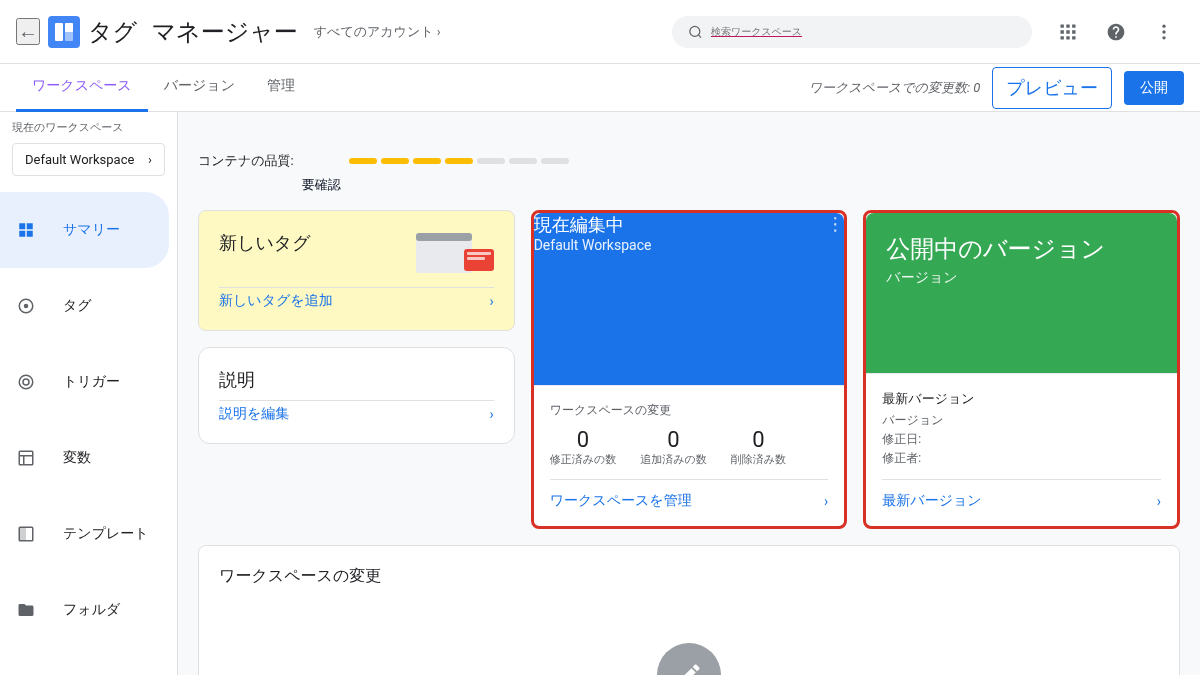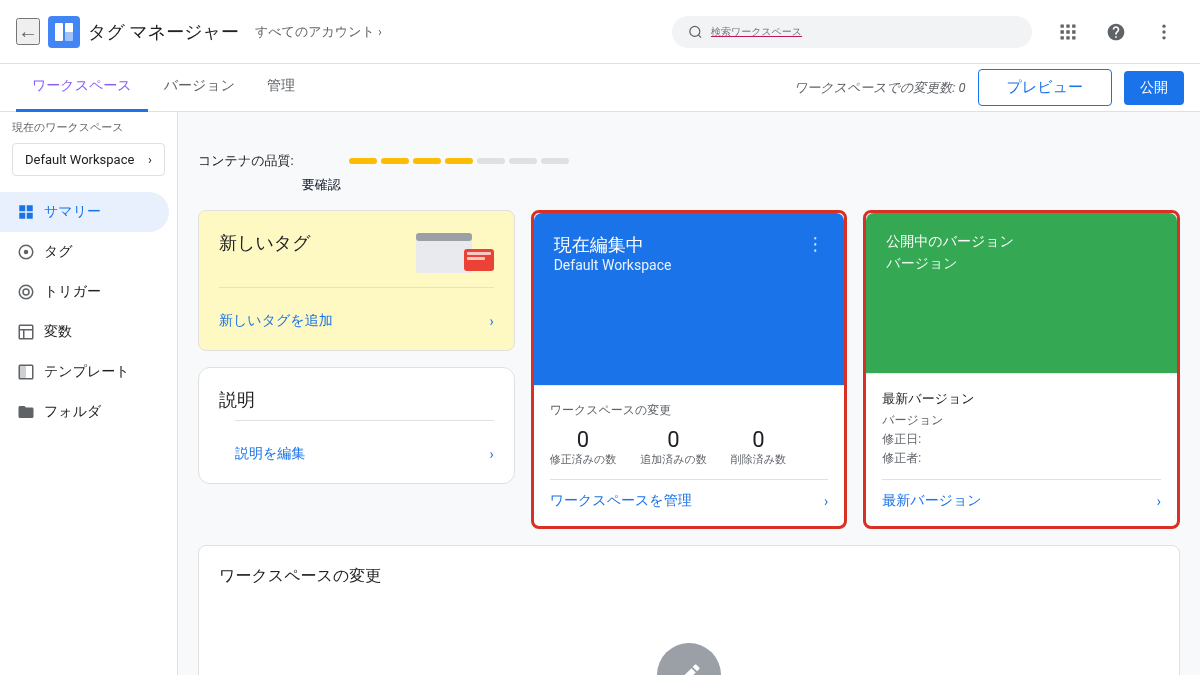--- a/index.html
+++ b/index.html
@@ -5,21 +5,21 @@
     * { box-sizing: border-box; margin: 0; padding: 0; }
     body { font-family: 'Roboto', Arial, sans-serif; font-size: 14px; color: #202124; background: #fff; width: 1200px; height: 675px; overflow: hidden; }
 
     
     .header {
       display: flex; align-items: center; height: 64px; padding: 0 16px;
       border-bottom: 1px solid #e0e0e0; background: #fff;
     }
     .header-back { color: #5f6368; font-size: 20px; cursor: pointer; margin-right: 8px; }
     .header-logo { width: 32px; height: 32px; margin-right: 8px; }
-    .header-title { font-size: 18px; color: #202124; font-weight: 400; margin-right: 16px; }
+    .header-title { font-size: 24px; color: #202124; font-weight: 400; margin-right: 16px; font-family: Liberation Mono, monospace; }
     .header-breadcrumb { font-size: 13px; color: #5f6368; margin-right: auto; }
     .header-search {
       display: flex; align-items: center; background: #f1f3f4;
       border-radius: 24px; padding: 8px 16px; width: 360px; gap: 8px;
     }
     .header-search input {
       border: none; background: transparent; outline: none;
       font-size: 10px; color: #be185d; width: 100%; text-decoration: underline;
     }
     .header-icons { display: flex; align-items: center; gap: 8px; margin-left: 16px; }
@@ -37,41 +37,41 @@
     .nav-tab {
       padding: 0 16px; height: 48px; display: flex; align-items: center;
       font-size: 14px; color: #5f6368; cursor: pointer; border-bottom: 3px solid transparent;
       font-weight: 500; text-decoration: none;
     }
     .nav-tab.active { color: #8b5cf6; border-bottom: 3px solid #1a73e8; }
     .nav-spacer { flex: 1; }
     .nav-right { display: flex; align-items: center; gap: 12px; }
     .change-count { font-size: 13px; color: #5f6368; font-style: italic; }
     .btn-preview {
-      padding: 8px 28px; border: 1px solid #1a73e8; border-radius: 4px;
-      color: #1a73e8; background: #fff; cursor: pointer; font-size: 15px; font-weight: 500;
+      padding: 8px 13px; border: 1px solid #1a73e8; border-radius: 4px;
+      color: #1a73e8; background: #fff; cursor: pointer; font-size: 18px; font-weight: 500;
     }
     .btn-publish {
       padding: 8px 16px; border: none; border-radius: 4px;
       color: #fff; background: #1a73e8; cursor: pointer; font-size: 14px; font-weight: 500;
     }
 
     
     .layout { display: flex; height: calc(675px - 64px - 48px); }
 
     
     .sidebar { width: 178px; border-right: 1px solid #e0e0e0; background: #fff; padding-top: 8px; flex-shrink: 0; }
     .workspace-selector {
       margin: 8px 12px 16px; padding: 8px 12px; border: 1px solid #e0e0e0;
       border-radius: 4px; display: flex; align-items: center; justify-content: space-between;
       cursor: pointer; font-size: 13px;
     }
     .workspace-label { font-size: 11px; color: #5f6368; padding: 0 12px; margin-bottom: 4px; }
     .sidebar-item {
-      display: flex; align-items: center; gap: 8px; padding: 10px 16px;
+      display: flex; align-items: center; gap: 27px; padding: 28px 16px;
       cursor: pointer; font-size: 14px; color: #202124; border-radius: 0 24px 24px 0;
       margin-right: 8px;
     }
     .sidebar-item.active { background: #e8f0fe; color: #1a73e8; font-weight: 500; }
     .sidebar-icon { width: 20px; height: 20px; display: flex; align-items: center; justify-content: center; color: #5f6368; font-size: 16px; }
     .sidebar-item.active .sidebar-icon { color: #1a73e8; }
 
     
     .main { flex: 1; overflow-y: auto; padding: 16px 20px; background: #f8f9fa; }
 
@@ -86,42 +86,42 @@
     
     .card-new-tag {
       background: #fef9c3; border-radius: 8px; padding: 20px; border: 1px solid #e0e0e0;
       display: flex; flex-direction: column;
     }
     .card-new-tag-content { display: flex; justify-content: space-between; align-items: flex-start; }
     .card-title { font-size: 18px; font-weight: 400; color: #202124; margin-bottom: 8px; }
     .card-desc { font-size: 13px; color: #5f6368; line-height: 1.5; }
     .card-link {
       display: flex; align-items: center; justify-content: space-between;
-      margin-top: auto; padding-top: 24px; font-size: 14px; color: #1a73e8;
+      margin-top: auto; padding-top: 4px; font-size: 14px; color: #1a73e8;
       border-top: 1px solid #e0e0e0; cursor: pointer; text-decoration: none;
     }
 
     
     .card-editing {
-      background: #1a73e8; border-radius: 8px; padding: 20px; color: #fff;
+      background: #1a73e8; border-radius: 8px; color: #fff;
       display: flex; flex-direction: column;
       border: 3px solid #d93025;
     }
     .card-editing-header { display: flex; justify-content: space-between; align-items: flex-start; margin-bottom: 8px; }
     .card-editing-title { font-size: 18px; font-weight: 400; }
     .card-editing-subtitle { font-size: 14px; opacity: 0.9; }
     .card-editing-more { color: rgba(255,255,255,0.8); cursor: pointer; font-size: 18px; }
 
     
     .card-published {
       background: #34a853; border-radius: 8px; padding: 20px; color: #fff;
       display: flex; flex-direction: column;
       border: 3px solid #d93025;
     }
-    .card-published-title { font-size: 14px; font-weight: 400; margin-bottom: 4px; }
+    .card-published-title { font-size: 24px; font-weight: 400; margin-bottom: 4px; }
     .card-published-subtitle { font-size: 14px; opacity: 0.9; }
 
     
     .combined-card { display: flex; flex-direction: column; border: 3px solid #d93025; border-radius: 8px; }
     .combined-card .card-editing { border: none; border-radius: 8px 8px 0 0; flex: 1; min-height: 160px; }
     .combined-card .card-bottom {
       background: #fff; padding: 16px;
       border-radius: 0 0 8px 8px; border-top: 1px solid #e8eaed;
     }
     .combined-card-published { display: flex; flex-direction: column; border: 3px solid #d93025; border-radius: 8px; }
@@ -323,21 +323,21 @@
             </svg>
           </div>
           <div class="card-link">
             <span>新しいタグを追加</span>
             <span>›</span>
           </div>
         </div>
 
         <div class="card-description">
           <div class="card-title">説明</div>
-          <div class="card-link" style="margin-top:8px;margin-left:16px;">
+          <div class="card-link" style="margin-top:8px;">
             <span>説明を編集</span>
             <span>›</span>
           </div>
         </div>
       </div>
 
       <div class="combined-card">
         <div class="card-editing">
           <div class="card-editing-header">
             <div>

